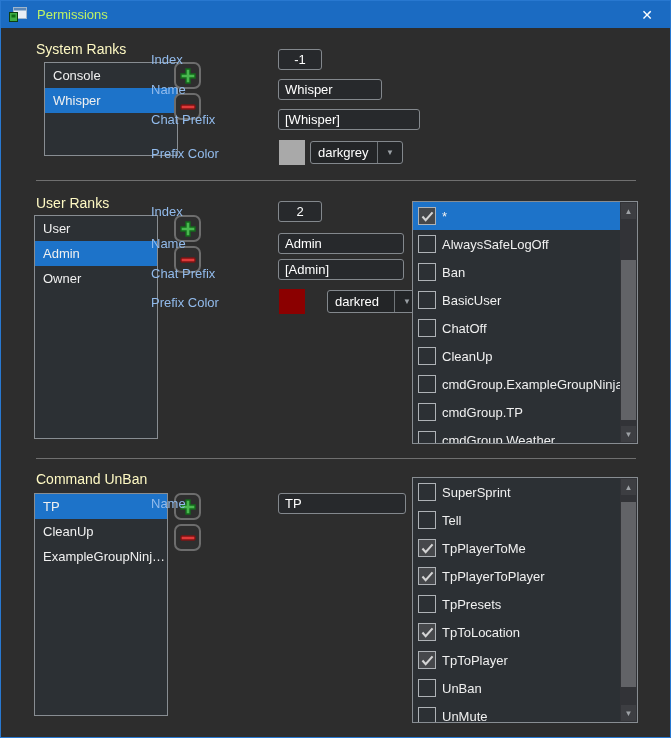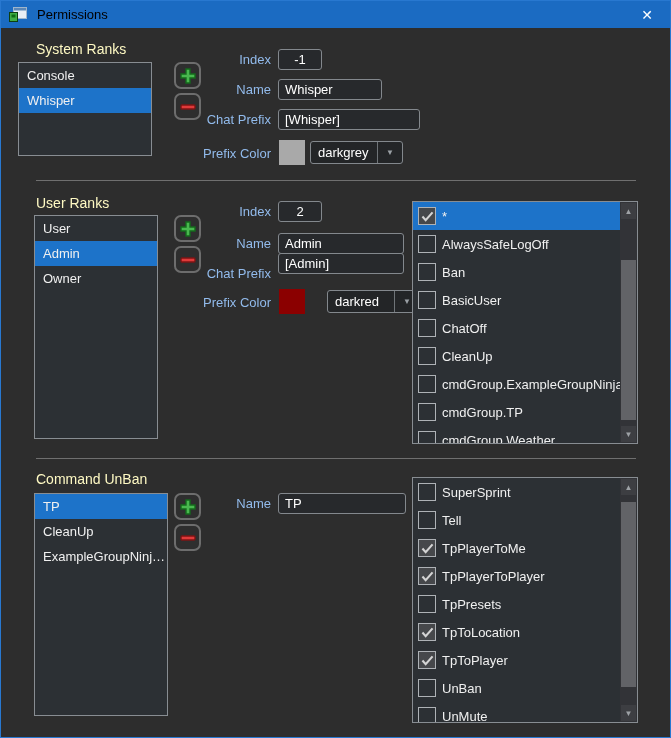--- a/index.html
+++ b/index.html
@@ -3,40 +3,40 @@
 <meta charset="utf-8">
 <style>
   * { margin:0; padding:0; box-sizing:border-box; }
   html,body { width:671px; height:738px; background:#1e1e1e; font-family:"Liberation Sans",sans-serif; }
   .window { position:relative; width:671px; height:738px; background:#2d2d2d;
             border:1px solid #2878d0; overflow:hidden; }
 
   
   .titlebar { position:absolute; top:0; left:0; right:0; height:27px; background:#1b6bc2;
               display:flex; align-items:center; padding-left:7px; gap:10px; }
-  .title-text { color:#000000; font-size:13px; }
+  .title-text { color:#bef264; font-size:13px; }
   .close-btn { position:absolute; top:0; right:0; width:46px; height:27px; color:#fff;
                display:flex; align-items:center; justify-content:center; font-size:14px; cursor:pointer; }
 
   
   .sec-label { position:absolute; color:#fef9c3; font-size:14px; white-space:nowrap; }
   .separator { position:absolute; height:1px; background:#6f6f6f; }
 
   
   .listbox { position:absolute; background:#2c3034; border:1px solid #888d92; overflow:hidden; }
   .list-row { height:25px; display:flex; align-items:center; padding-left:8px; color:#f0f0f0;
               font-size:13px; white-space:nowrap; overflow:hidden; cursor:default; }
   .list-row.selected { background:#1d73c9; }
 
   
   .sq-btn { position:absolute; width:27px; height:27px; background:#2e2e2e; border:2px solid #6d6d6d;
             border-radius:7px; display:flex; align-items:center; justify-content:center; cursor:pointer; }
 
   
-  .flabel { position:absolute; width:120px; text-align:right; color:#92bbec; font-size:13px; white-space:nowrap; }
+  .flabel { position:absolute; width:120px; color:#92bbec; font-size:13px; white-space:nowrap; }
   .tbox { position:absolute; background:#27292c; border:1px solid #83888d; border-radius:3px;
           color:#ffffff; font-size:13px; padding:0 6px; outline:none;
           font-family:"Liberation Sans",sans-serif; }
   .tbox.center { text-align:center; padding:0; }
   .swatch { position:absolute; }
   .dropdown { position:absolute; background:#232527; border:1px solid #83888d; border-radius:3px;
               display:flex; align-items:stretch; color:#fff; font-size:13px; cursor:pointer; }
   .dd-text { flex:1; display:flex; align-items:center; padding-left:7px; }
   .dd-arrow { width:25px; border-left:1px solid #6f7478; display:flex; align-items:center;
               justify-content:center; color:#9aa0a5; font-size:8px; }
@@ -55,33 +55,33 @@
 
   
   .vscroll { position:absolute; top:0; right:0; bottom:0; width:17px; background:#323337; }
   .sb-btn { position:absolute; left:1px; right:1px; height:16px; background:#3d3e42; color:#9ea2a6;
             font-size:8px; display:flex; align-items:center; justify-content:center; cursor:pointer; }
   .sb-up { top:1px; } .sb-down { bottom:1px; }
   .sb-track { position:absolute; left:1px; right:1px; top:18px; bottom:18px; }
   .sb-thumb { position:absolute; left:0; right:0; background:#626367; cursor:pointer; }
 
   
-  #sys-label{left:35px;top:40px;} #sys-list{left:17px;top:61px;width:134px;height:94px;}
+  #sys-label{left:35px;top:40px;} #sys-list{left:43px;top:61px;width:134px;height:94px;}
   #sys-plus{left:173px;top:61px;} #sys-minus{left:173px;top:92px;}
   #sys-index-label{left:150px;top:51px;} #sys-index-box{left:277px;top:48px;width:44px;height:21px;}
   #sys-name-label{left:150px;top:81px;} #sys-name-box{left:277px;top:78px;width:104px;height:21px;}
   #sys-chat-label{left:150px;top:111px;} #sys-chat-box{left:277px;top:108px;width:142px;height:21px;}
   #sys-color-label{left:150px;top:145px;} #sys-swatch{left:278px;top:139px;width:26px;height:25px;}
   #sys-dd{left:309px;top:140px;width:93px;height:23px;}
   #sep1{left:35px;top:179px;width:600px;}
   #user-label{left:35px;top:194px;} #user-list{left:33px;top:214px;width:124px;height:224px;}
   #user-plus{left:173px;top:214px;} #user-minus{left:173px;top:245px;}
   #user-index-label{left:150px;top:203px;} #user-index-box{left:277px;top:200px;width:44px;height:21px;}
   #user-name-label{left:150px;top:235px;} #user-name-box{left:277px;top:232px;width:126px;height:21px;}
-  #user-chat-label{left:150px;top:265px;} #user-chat-box{left:277px;top:252px;width:126px;height:21px;}
+  #user-chat-label{left:150px;top:265px;} #user-chat-box{left:277px;top:258px;width:126px;height:21px;}
   #user-color-label{left:150px;top:294px;} #user-swatch{left:278px;top:288px;width:26px;height:25px;}
   #user-dd{left:309px;top:289px;width:93px;height:23px;margin-left:17px;}
   #user-checklist{left:411px;top:200px;width:226px;height:243px;}
   #user-checklist .sb-thumb{top:40px;height:160px;}
   #sep2{left:35px;top:457px;width:600px;}
   #cmd-label{left:35px;top:470px;} #cmd-list{left:33px;top:492px;width:134px;height:223px;}
   #cmd-plus{left:173px;top:492px;} #cmd-minus{left:173px;top:523px;}
   #cmd-name-label{left:150px;top:495px;} #cmd-name-box{left:277px;top:492px;width:128px;height:21px;}
   #cmd-checklist{left:411px;top:476px;width:226px;height:246px;}
   #cmd-checklist .sb-thumb{top:6px;height:185px;}

